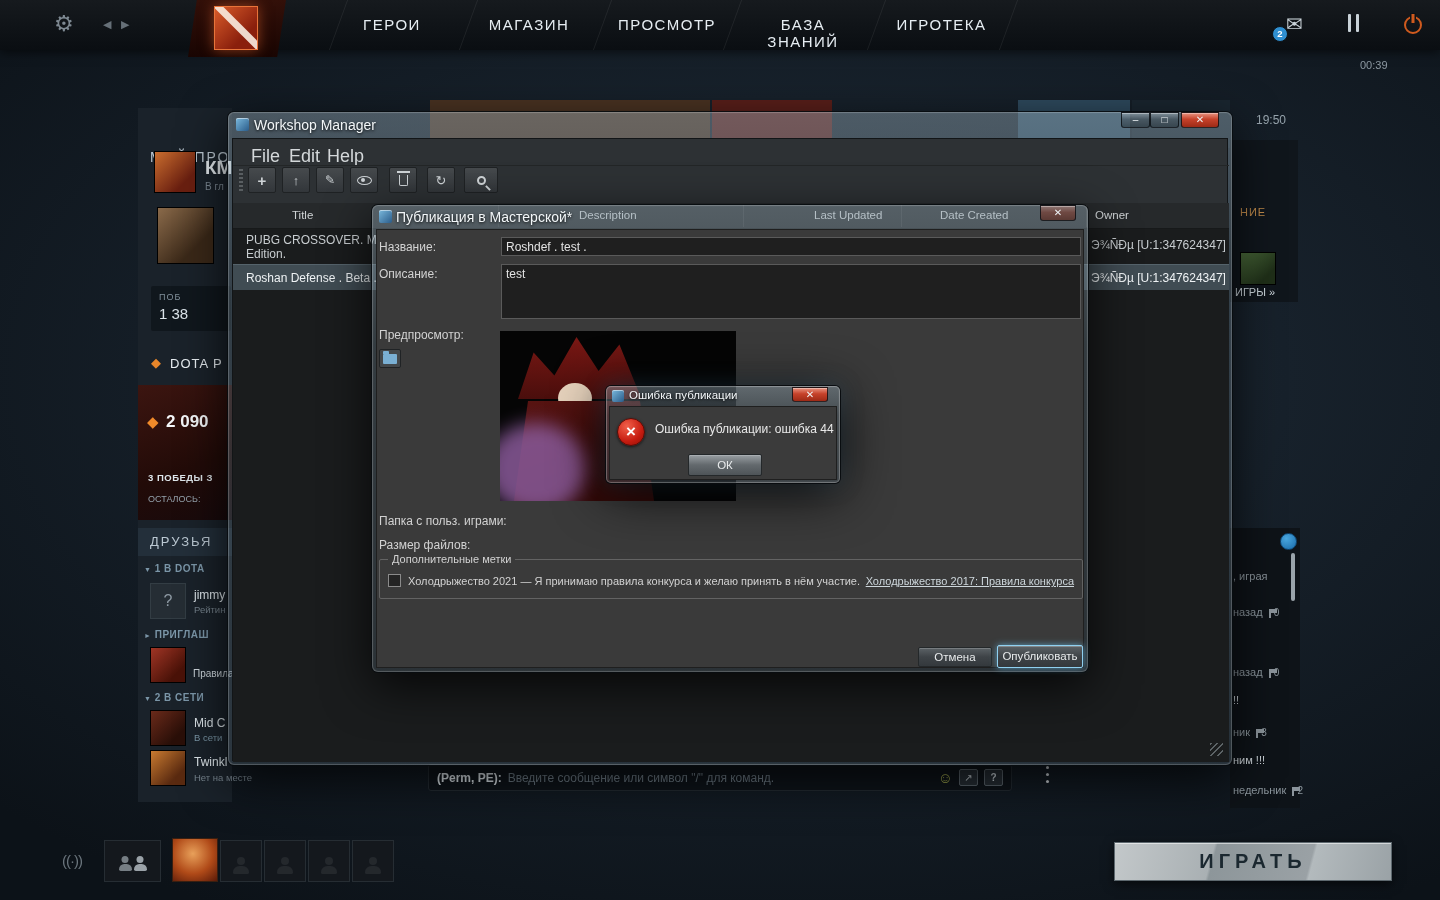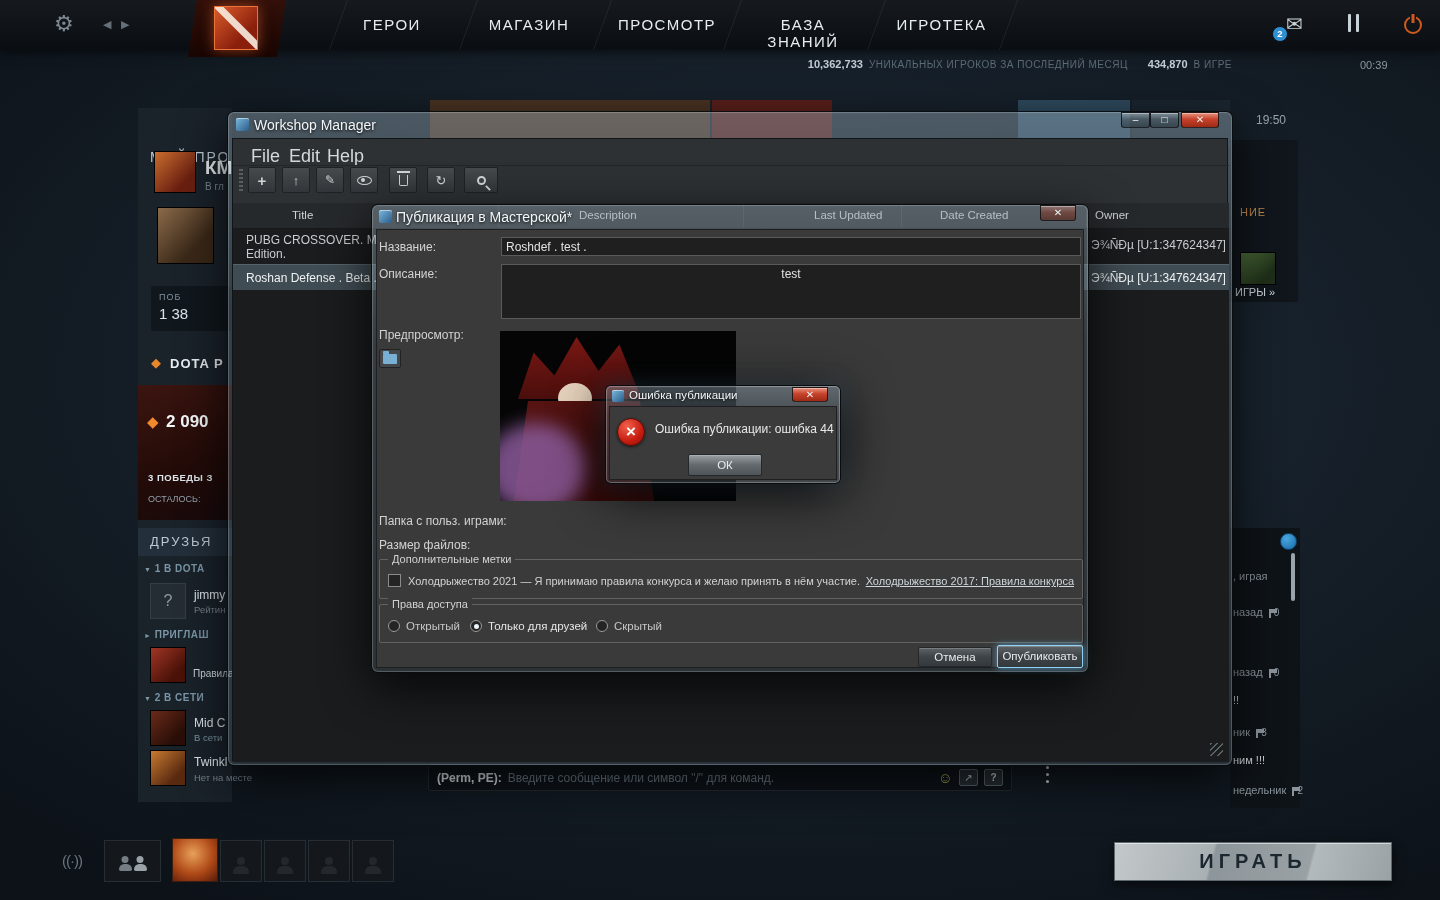--- a/index.html
+++ b/index.html
@@ -140,21 +140,21 @@
   <div class="abs hdr" style="left:150px;top:117px;margin-top:32px;">МОЙ ПРО</div>
   <div class="avatar" style="left:154px;top:151px;width:42px;height:42px;background:linear-gradient(135deg,#c96d2e,#6a1f10 75%);"></div>
   <div class="abs" style="left:205px;top:157px;font-size:19px;font-weight:bold;color:#e8eef2;">КМ</div>
   <div class="abs" style="left:205px;top:181px;font-size:10px;color:#7d8a94;">В гл</div>
   <div class="avatar" style="left:157px;top:207px;width:57px;height:57px;background:linear-gradient(135deg,#8a6a4a,#3a2818 70%);"></div>
   <div class="abs" style="left:151px;top:286px;width:80px;height:45px;background:rgba(10,14,18,.55);border-radius:2px;">
     <div class="abs" style="left:8px;top:6px;font-size:9px;color:#82919c;letter-spacing:1px;">ПОБ</div>
     <div class="abs" style="left:8px;top:19px;font-size:15px;color:#dbe4ea;">1 38</div>
   </div>
   <span class="abs" style="left:151px;top:355px;color:#e8862a;font-size:13px;">◆</span>
-  <div class="abs" style="left:170px;top:356px;font-size:13px;font-weight:bold;letter-spacing:1px;color:#e8eef2;">DOTA P</div>
+  <div class="abs" style="left:170px;top:356px;font-size:13px;font-weight:normal;letter-spacing:1px;color:#e8eef2;">DOTA P</div>
   <div class="abs" style="left:138px;top:385px;width:94px;height:135px;background:linear-gradient(160deg,#3c1510,#220b08 60%,#180a0c);">
     <span style="position:absolute;left:9px;top:28px;color:#f08a2a;font-size:15px;">◆</span>
     <div style="position:absolute;left:28px;top:27px;font-size:17px;font-weight:bold;color:#f5f8fa;">2 090</div>
     <div style="position:absolute;left:10px;top:87px;font-size:9.5px;font-weight:bold;color:#dfe7ec;letter-spacing:.5px;">3 ПОБЕДЫ З</div>
     <div style="position:absolute;left:10px;top:109px;font-size:9px;color:#94a1ab;">ОСТАЛОСЬ:</div>
   </div>
   <div class="strip" style="top:528px;height:28px;"></div>
   <div class="abs hdr" style="left:150px;top:534px;font-size:13px;">ДРУЗЬЯ</div>
   <div class="abs grp" style="left:144px;top:563px;"><span style="font-size:7px;">▼</span> <span>1 В DOTA</span></div>
   <div class="avatar" style="left:150px;top:583px;width:36px;height:36px;background:#252d34;border:1px solid #333d44;color:#8d99a3;font-size:16px;text-align:center;line-height:34px;">?</div>
@@ -241,26 +241,20 @@
     <div class="navitem" style="left:894px;width:95px;">ИГРОТЕКА</div>
     <div class="navsep" style="left:1008px;"></div>
     <span class="abs" style="left:1286px;top:12px;font-size:20px;color:#c9d2d8;">✉</span>
     <span class="badge" style="left:1272px;top:26px;">2</span>
     <span class="abs" style="left:1346px;top:14px;width:20px;height:20px;">
       <i class="ubar" style="left:2px;top:0;"></i>
         <i class="ubar" style="left:10px;top:0;"></i>
     </span>
     <span class="pwr" style="left:1404px;top:16px;"></span>
   </div>
-  <div class="stats">
-    <span class="stat-v">10,362,733</span>
-    <span class="stat-l">УНИКАЛЬНЫХ ИГРОКОВ ЗА ПОСЛЕДНИЙ МЕСЯЦ</span>
-    <span class="stat-v" style="margin-left:14px;">434,870</span>
-    <span class="stat-l">В ИГРЕ</span>
-  </div>
   <div class="abs" style="left:1360px;top:59px;font-size:11px;color:#8d99a2;">00:39</div>
 
   <div class="win" style="left:228px;top:112px;width:1004px;height:653px;z-index:10;">
     <span class="app-ico" style="left:8px;top:6px;"></span>
     <span class="title-text" style="left:26px;top:5px;">Workshop Manager</span>
     <span class="cap" style="left:893px;width:29px;">–</span>
     <span class="cap" style="left:922px;width:29px;">□</span>
     <span class="cap close" style="left:953px;width:38px;">✕</span>
 
     <div class="ws-body">
@@ -311,50 +305,41 @@
 
   <div class="win" style="left:372px;top:205px;width:716px;height:467px;z-index:20;">
     <span class="app-ico" style="left:7px;top:5px;"></span>
     <span class="title-text" style="left:24px;top:4px;">Публикация в Мастерской*</span>
     <span class="cap close" style="left:668px;width:36px;background:linear-gradient(rgba(190,140,130,.55),rgba(130,60,45,.6) 45%,rgba(95,40,28,.65));">✕</span>
 
     <div class="dlg-body">
       <span class="lbl" style="left:2px;top:10px;">Название:</span>
       <input class="field" readonly="" style="left: 124px; top: 7px; width: 580px; height: 19px;" value="Roshdef . test .">
       <span class="lbl" style="left:2px;top:37px;">Описание:</span>
-      <div class="field" style="left:124px;top:34px;width:580px;height:55px;padding:2px 4px;text-align:center;">test</div>
+      <div class="field" style="left:124px;top:34px;width:580px;height:55px;padding:2px 4px;">test</div>
       <span class="lbl" style="left:2px;top:98px;">Предпросмотр:</span>
       <div class="abs" style="left:2px;top:119px;width:22px;height:19px;background:#44484b;border:1px solid #202325;border-radius:2px;display:flex;align-items:center;justify-content:center;">
         <span class="i-folder"></span>
       </div>
       <div class="abs" style="left:123px;top:101px;width:236px;height:170px;background:#050505;overflow:hidden;">
         <div style="position:absolute;left:18px;top:6px;width:130px;height:62px;background:linear-gradient(#7a1814,#4a0e0c);clip-path:polygon(0 100%,12% 25%,28% 62%,45% 0,62% 55%,78% 12%,95% 100%);"></div>
         <div style="position:absolute;left:58px;top:52px;width:34px;height:30px;border-radius:50%;background:#e6d2bc;"></div>
         <div style="position:absolute;left:14px;top:70px;width:140px;height:100px;background:linear-gradient(160deg,#5a1412,#330a08 70%);clip-path:polygon(10% 0,90% 0,100% 100%,0 100%);"></div>
         <div style="position:absolute;left:-14px;top:92px;width:100px;height:90px;border-radius:50%;background:#8a5a9a;filter:blur(9px);opacity:.85;"></div>
       </div>
       <span class="lbl" style="left:2px;top:284px;">Папка с польз. играми:</span>
       <span class="lbl" style="left:2px;top:308px;">Размер файлов:</span>
 
       <div class="gbox" style="left:2px;top:329px;width:704px;height:40px;">
         <span class="glabel">Дополнительные метки</span>
         <span class="cbx" style="left:8px;top:14px;"></span>
         <span class="lbl" style="left:28px;top:15px;font-size:11px;">Холодрыжество 2021 — Я принимаю правила конкурса и желаю принять в нём участие.</span>
         <span class="link" style="position:absolute;right:8px;top:15px;">Холодрыжество 2017: Правила конкурса</span>
       </div>
 
-      <div class="gbox" style="left:2px;top:374px;width:704px;height:39px;">
-        <span class="glabel">Права доступа</span>
-        <span class="rad" style="left:8px;top:15px;"></span>
-        <span class="lbl" style="left:26px;top:15px;font-size:11.5px;color:#c6c6c6;">Открытый</span>
-        <span class="rad on" style="left:90px;top:15px;"></span>
-        <span class="lbl" style="left:108px;top:15px;font-size:11.5px;color:#e4e4e4;">Только для друзей</span>
-        <span class="rad" style="left:216px;top:15px;"></span>
-        <span class="lbl" style="left:234px;top:15px;font-size:11.5px;color:#c6c6c6;">Скрытый</span>
-      </div>
 
       <div class="btn" style="left:541px;top:417px;width:74px;height:20px;line-height:19px;">Отмена</div>
       <div class="btn focus" style="left:620px;top:415px;width:86px;height:23px;line-height:21px;">Опубликовать</div>
     </div>
   </div>
 
   <div class="win active" style="left:606px;top:386px;width:234px;height:97px;z-index:30;border-radius:5px;">
     <span class="app-ico" style="left:6px;top:4px;width:12px;height:12px;"></span>
     <span class="title-text" style="left:23px;top:3px;font-size:11.5px;">Ошибка публикации</span>
     <span class="cap close" style="left:186px;width:36px;height:15px;top:1px;line-height:13px;">✕</span>

